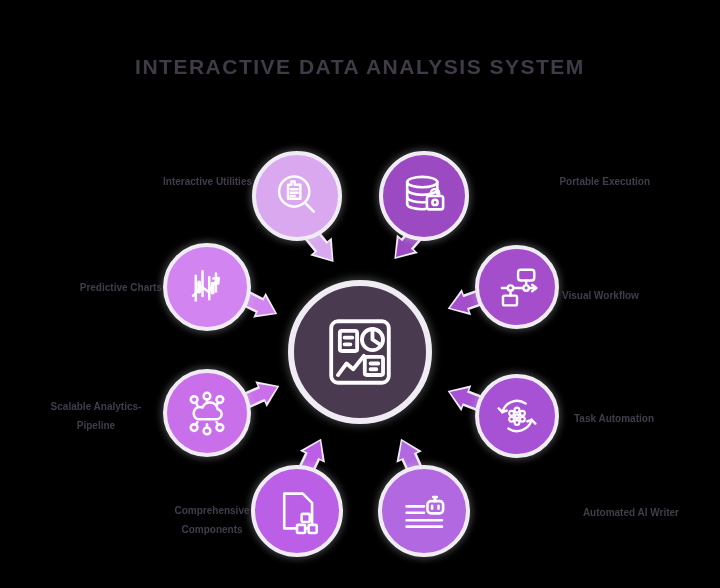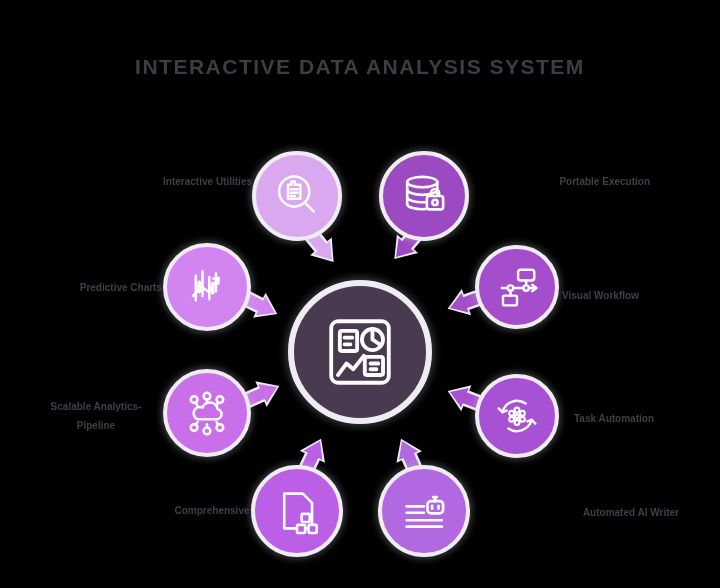--- a/index.html
+++ b/index.html
@@ -201,20 +201,21 @@
     <span>Visual Workflow</span>
   </div>
   <div class="label" id="label-task-automation">
     <span>Task Automation</span>
   </div>
   <div class="label" id="label-automated-ai-writer">
     <span>Automated AI Writer</span>
   </div>
   <div class="label" id="label-comprehensive-components">
     <span>Comprehensive</span>
+    <span>Components</span>
   </div>
   <div class="label" id="label-scalable-analytics-pipeline">
     <span>Scalable Analytics-</span>
     <span>Pipeline</span>
   </div>
   <div class="label" id="label-predictive-charts">
     <span>Predictive Charts</span>
   </div>
 
 </div>

